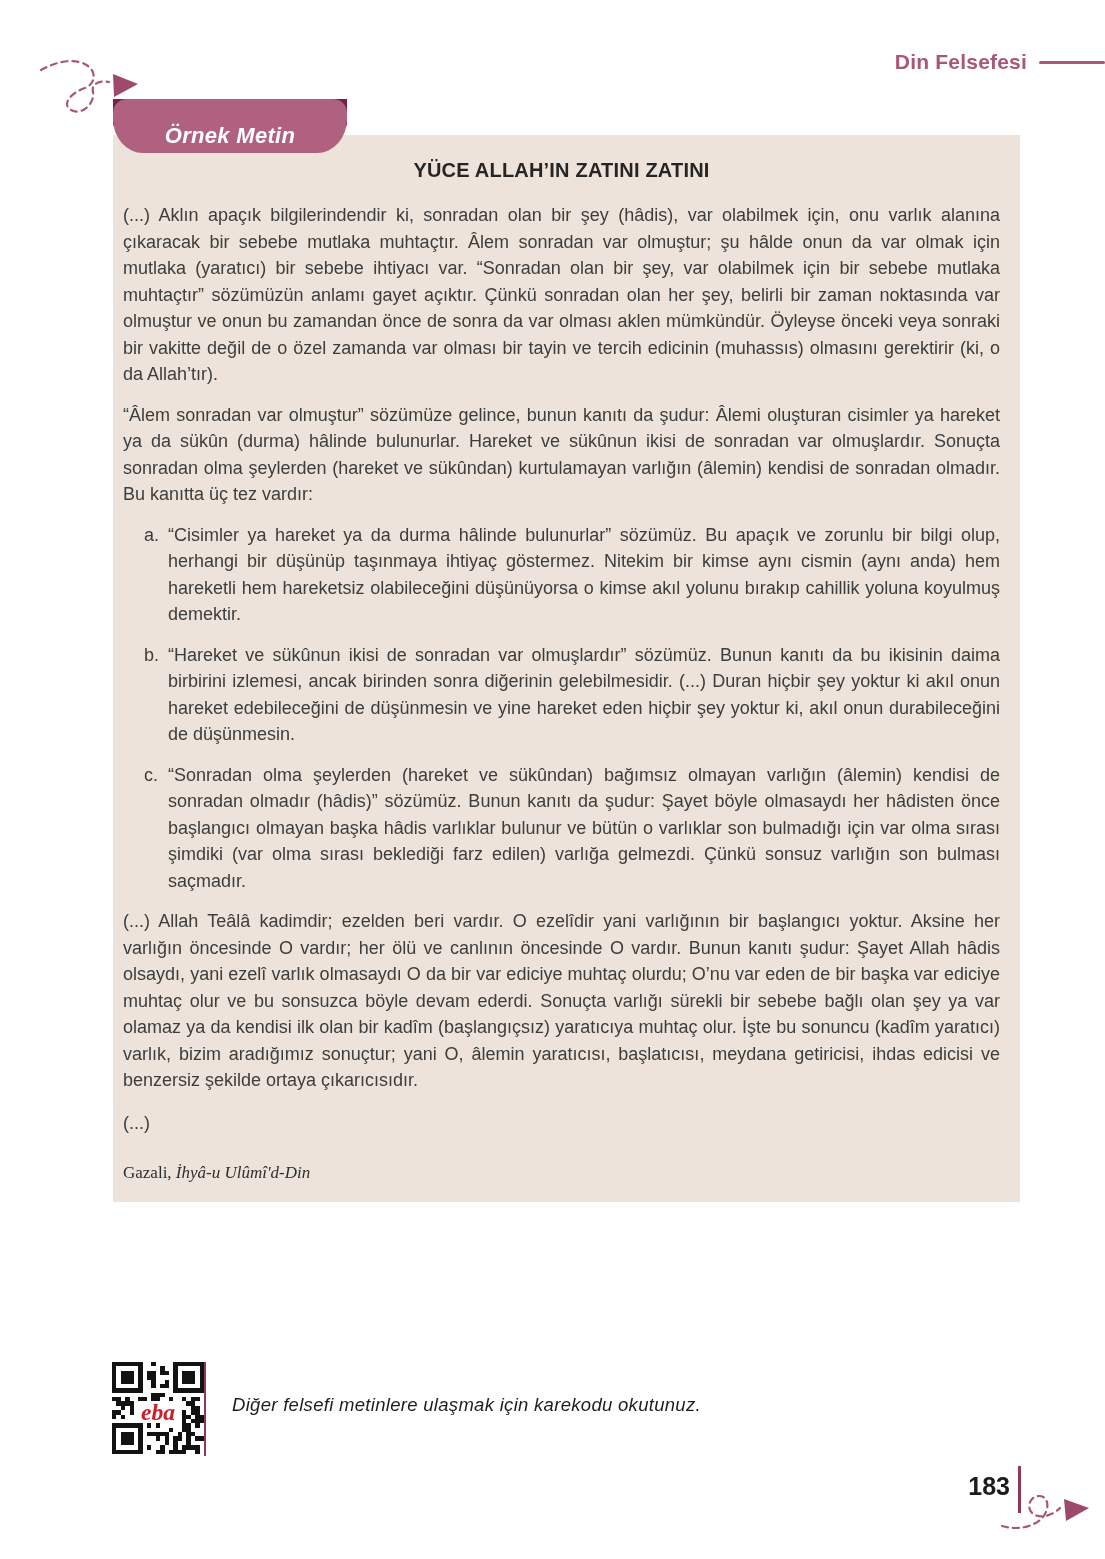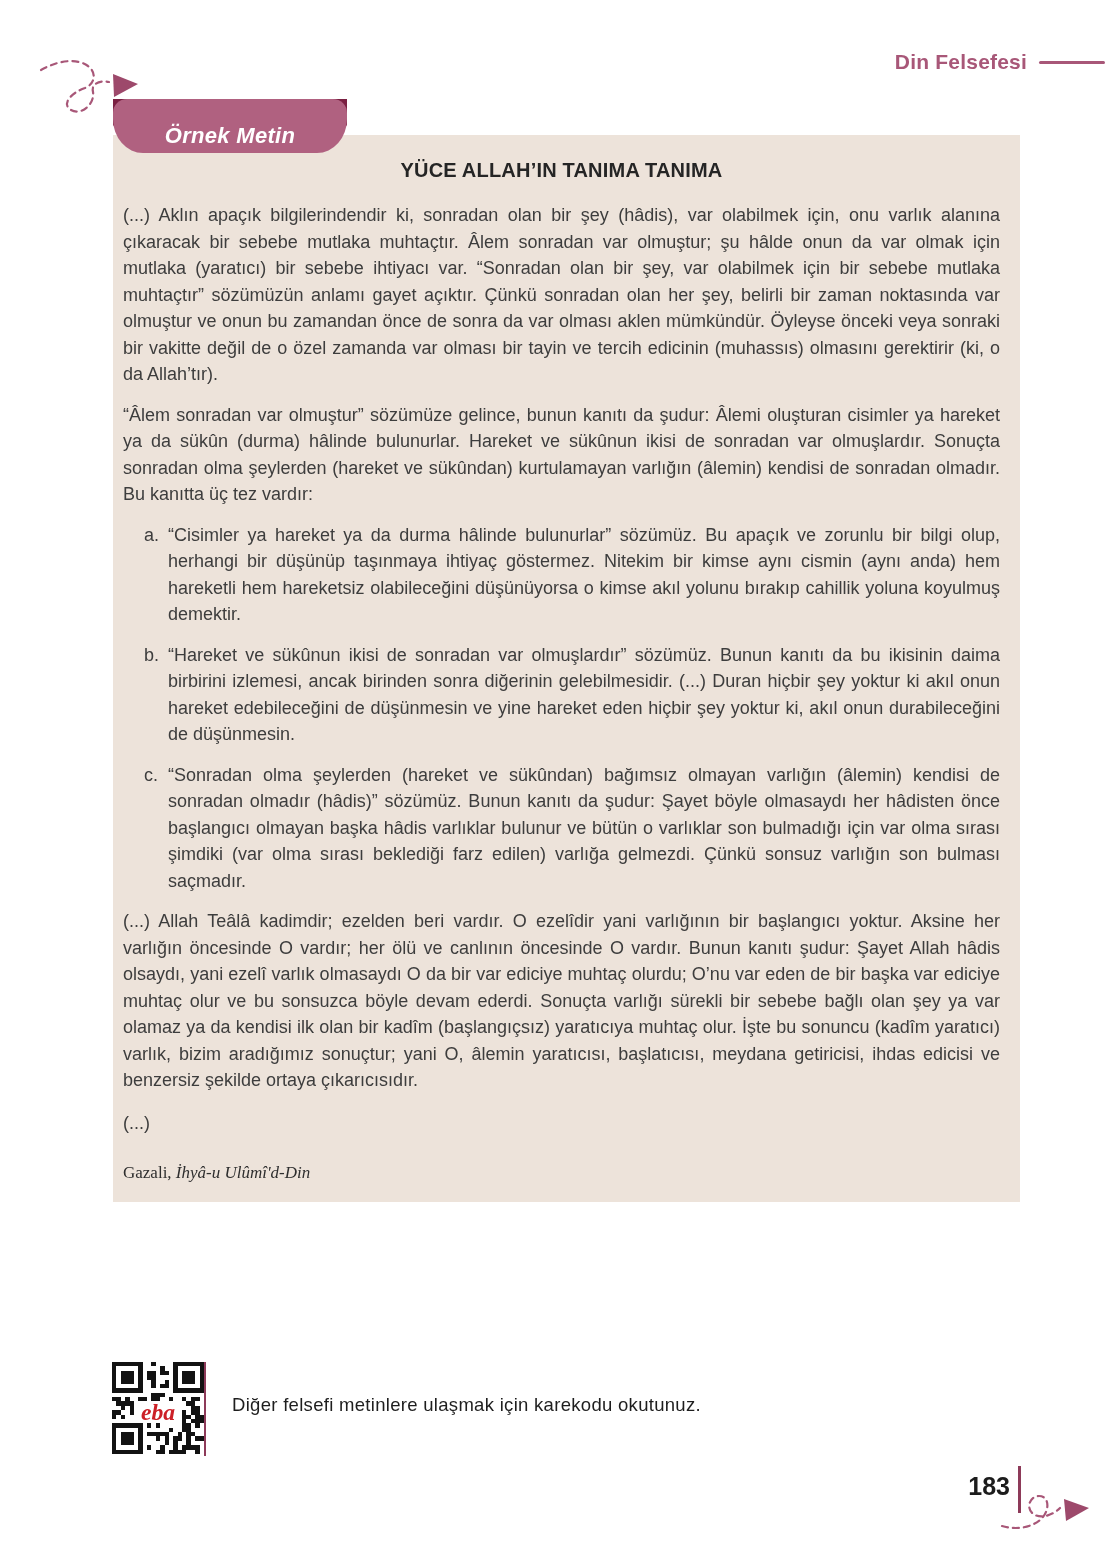--- a/index.html
+++ b/index.html
@@ -85,21 +85,21 @@
   .attr-note{font-size:16px;}
   
   .qr-block{position:absolute; left:112px; top:1356px; width:92px; height:104px;}
   .qr-svg{width:92px; height:92px; margin-top:6px; shape-rendering:crispEdges;}
   .qr-divider{
     position:absolute; left:204px; top:1362px; width:2px; height:94px;
     background:var(--line-maroon);
   }
   .qr-caption{
     position:absolute; left:232px; top:1394px;
-    font-size:18.5px; color:#1e1e1e; letter-spacing:.3px;
+    font-style:italic; font-size:18.5px; color:#1e1e1e; letter-spacing:.3px;
     font-weight:500;
   }
   .page-number{
     position:absolute; left:930px; top:1472px; width:80px;
     text-align:right; font-weight:bold; font-size:25px; color:#1c1c1c;
   }
   .page-number-rule{
     position:absolute; left:1018px; top:1466px; width:2.5px; height:47px;
     background:var(--line-maroon);
   }
@@ -119,21 +119,21 @@
 
 <section class="example-box">
   <div class="tab">
     <span class="tab-fold tab-fold-left"></span>
     <span class="tab-fold tab-fold-right"></span>
     <div class="tab-body">
       <span class="tab-label">Örnek Metin</span>
     </div>
   </div>
 
-  <h2 class="box-title">YÜCE ALLAH’IN TANIMA TANIMA</h2>
+  <h2 class="box-title">YÜCE ALLAH’IN ZATINI ZATINI</h2>
 
   <p class="para">(...) Aklın apaçık bilgilerindendir ki, sonradan olan bir şey (hâdis), var olabilmek için, onu varlık alanına çıkaracak bir sebebe mutlaka muhtaçtır. Âlem sonradan var olmuştur; şu hâlde onun da var olmak için mutlaka (yaratıcı) bir sebebe ihtiyacı var. “Sonradan olan bir şey, var olabilmek için bir sebebe mutlaka muhtaçtır” sözümüzün anlamı gayet açıktır. Çünkü sonradan olan her şey, belirli bir zaman noktasında var olmuştur ve onun bu zamandan önce de sonra da var olması aklen mümkündür. Öyleyse önceki veya sonraki bir vakitte değil de o özel zamanda var olması bir tayin ve tercih edicinin (muhassıs) olmasını gerektirir (ki, o da Allah’tır).</p>
   <p class="para">“Âlem sonradan var olmuştur” sözümüze gelince, bunun kanıtı da şudur: Âlemi oluşturan cisimler ya hareket ya da sükûn (durma) hâlinde bulunurlar. Hareket ve sükûnun ikisi de sonradan var olmuşlardır. Sonuçta sonradan olma şeylerden (hareket ve sükûndan) kurtulamayan varlığın (âlemin) kendisi de sonradan olmadır. Bu kanıtta üç tez vardır:</p>
 
   <div class="list-item">
     <span class="list-marker">a.</span>
     <span class="list-text">“Cisimler ya hareket ya da durma hâlinde bulunurlar” sözümüz. Bu apaçık ve zorunlu bir bilgi olup, herhangi bir düşünüp taşınmaya ihtiyaç göstermez. Nitekim bir kimse aynı cismin (aynı anda) hem hareketli hem hareketsiz olabileceğini düşünüyorsa o kimse akıl yolunu bırakıp cahillik yoluna koyulmuş demektir.</span>
   </div>
   <div class="list-item">
     <span class="list-marker">b.</span>

